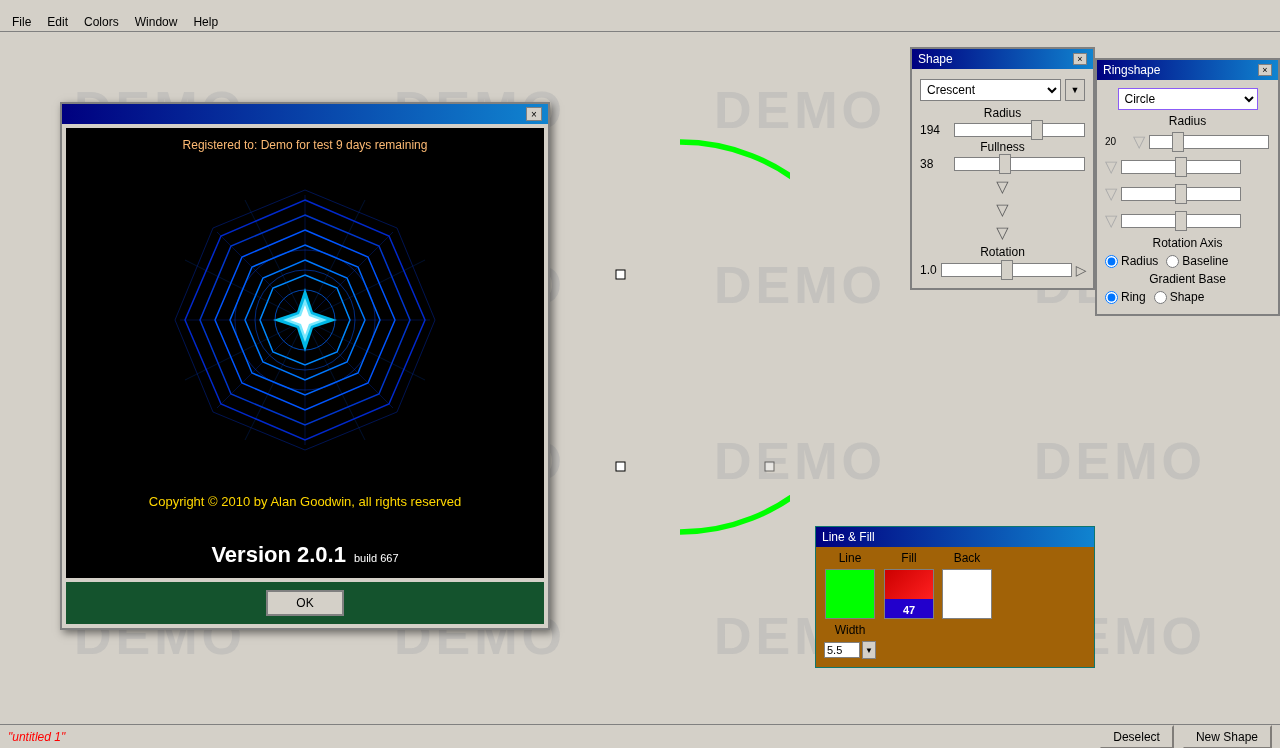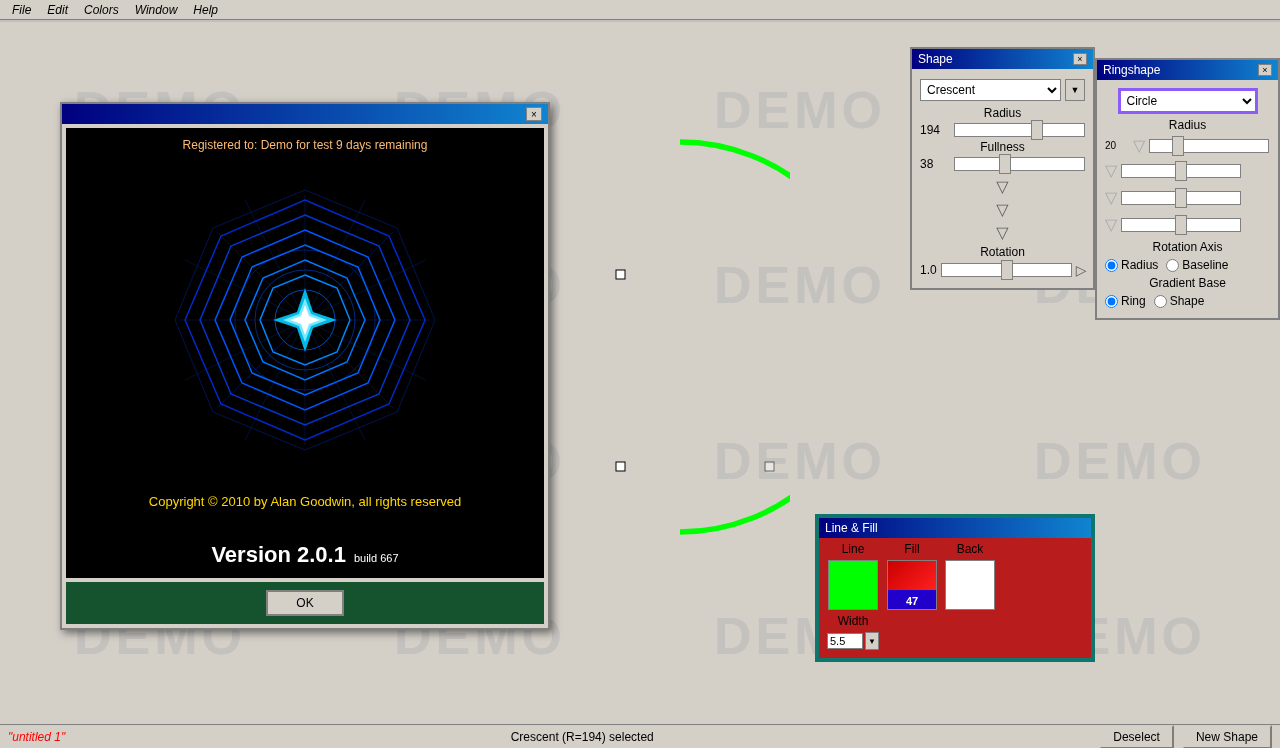--- a/index.html
+++ b/index.html
@@ -9,29 +9,28 @@
       overflow: hidden;
       font-family: Arial, sans-serif;
       font-size: 12px;
       background: #c0c0c0;
       position: relative;
     }
 
     
     #menubar {
       width: 100%;
-      height: 20px;
+      height: 32px;
       background: #d4d0c8;
       border-bottom: 1px solid #808080;
       display: flex;
-      align-items: center;
+      align-items: flex-end;
       padding: 0 4px;
       position: relative;
       z-index: 100;
-      font-style: italic;
     }
     .menu-item {
       padding: 2px 8px;
       cursor: pointer;
       font-size: 12px;
     }
 
     
     #canvas-area {
       position: absolute;
@@ -245,21 +244,21 @@
       display: flex;
       justify-content: space-between;
       align-items: center;
       font-size: 12px;
       margin-bottom: 6px;
     }
     .ringshape-select {
       width: 140px;
       padding: 2px;
       background: white;
-      border: 3px solid #8b5cf6;
+      border: 1px solid #8b5cf6;
       font-size: 12px;
       margin: 0 auto;
       display: block;
     }
     .ring-slider {
       width: 120px;
       height: 14px;
       -webkit-appearance: none;
       appearance: none;
       background: #fff;
@@ -297,25 +296,25 @@
     .section-title {
       text-align: center;
       font-size: 12px;
       font-weight: normal;
       padding: 2px;
     }
 
     
     #linefill-panel {
       position: absolute;
-      bottom: 62px;
+      bottom: 56px;
       right: 185px;
       width: 280px;
-      background: #b91c1c;
-      border: 4px solid #0f766e;
+      background: #a16207;
+      border: 1px solid #0f766e;
       z-index: 150;
       padding-bottom: 8px;
     }
     #linefill-panel-title {
       background: linear-gradient(to right, #000080, #1084d0);
       color: white;
       padding: 3px 6px;
       font-size: 12px;
       margin-bottom: 4px;
     }
@@ -670,18 +669,17 @@
         <div class="lf-col-title">Back</div>
         <div class="back-swatch"></div>
       </div>
     </div>
   </div>
 
 </div>
 
 <div id="statusbar">
   <span id="status-filename">"untitled 1"</span>
-  <span id="status-info">Crescent (R=194) selected</span>
   <div id="status-buttons">
     <button class="status-btn">Deselect</button>
     <button class="status-btn">New Shape</button>
   </div>
 </div>
 
 </body></html>

